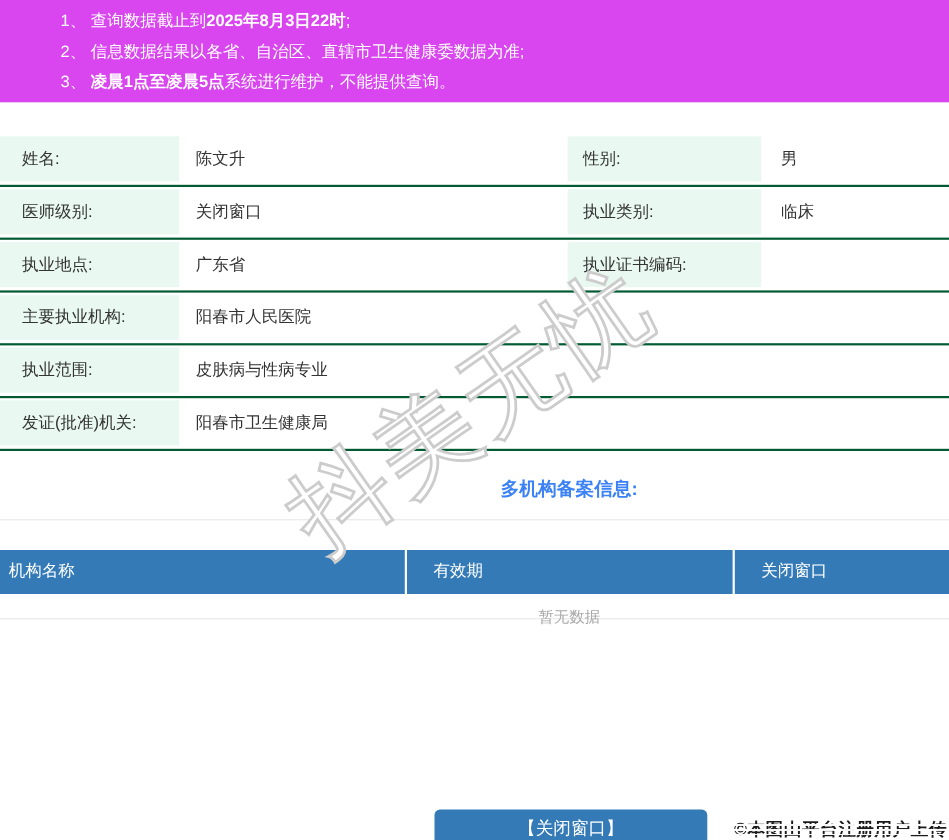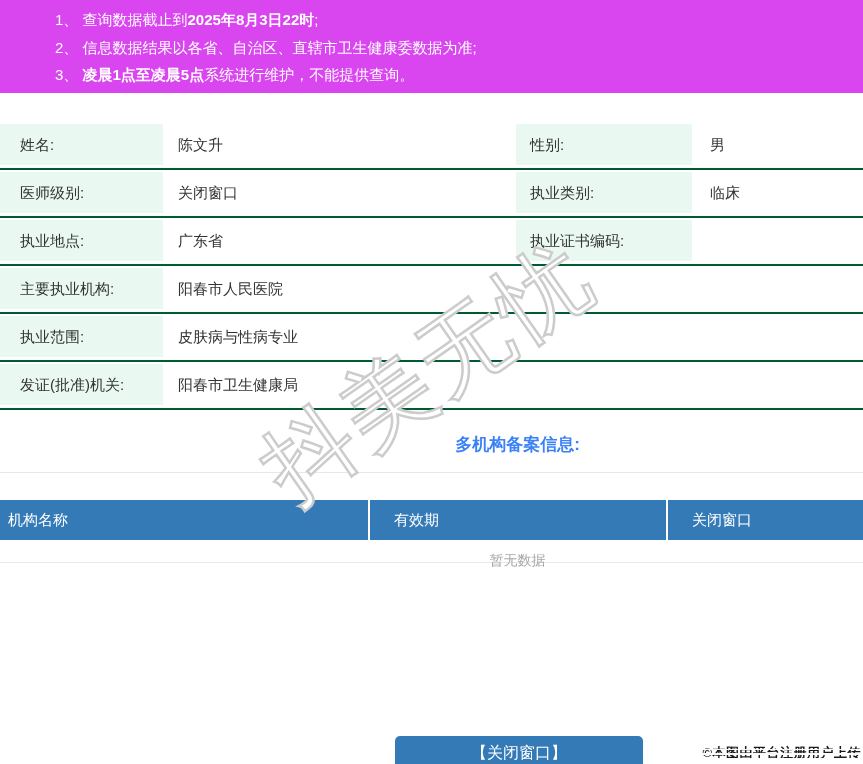--- a/index.html
+++ b/index.html
@@ -101,21 +101,21 @@
     font-size: 16px;
     font-family: inherit;
     cursor: pointer;
   }
 
   
   .credit {
     position: absolute;
     right: 2px;
     top: 744px;
-    font-size: 13px;
+    font-size: 16px;
     font-weight: bold;
     color: #1a1a1a;
     letter-spacing: 0.5px;
   }
   .credit::after {
     content: "";
     position: absolute;
     left: 0; top: 2px; right: 0; bottom: 1px;
     background: repeating-linear-gradient(180deg,
       rgba(255,255,255,0) 0px, rgba(255,255,255,0) 3px,

